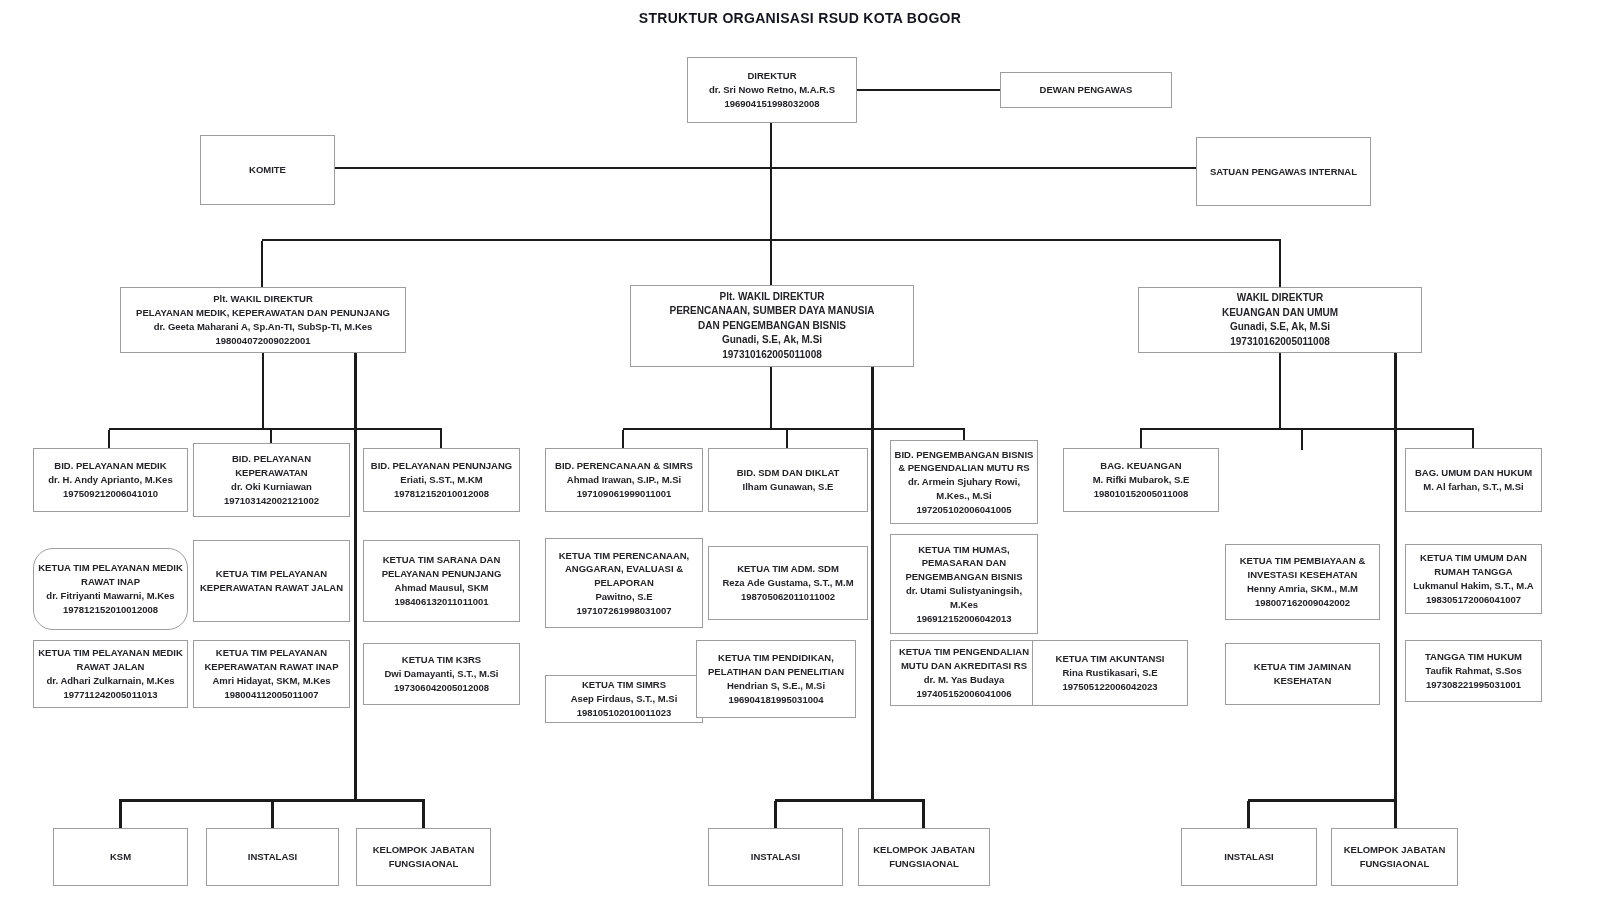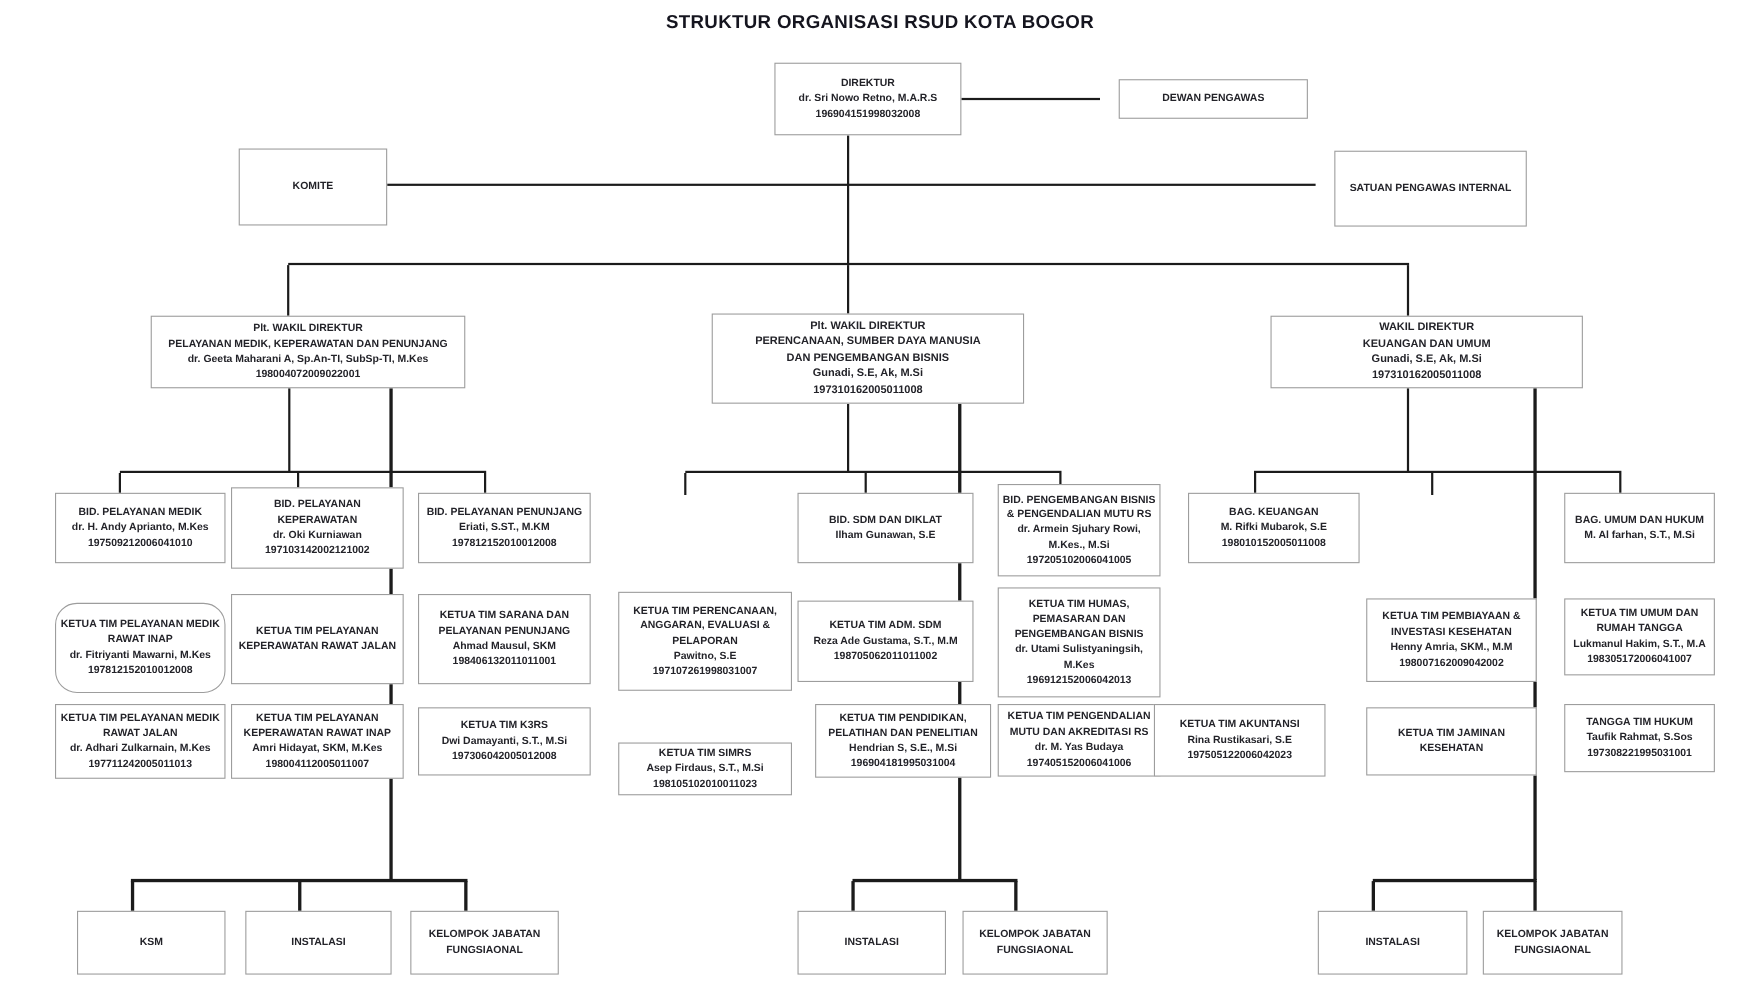--- a/index.html
+++ b/index.html
@@ -2,27 +2,27 @@
 <html><head>
 <meta charset="utf-8">
 <style>
   html,body{margin:0;padding:0;background:#ffffff;}
   #org-canvas{
     position:relative;width:1600px;height:900px;background:#ffffff;overflow:hidden;
     font-family:"Liberation Sans","DejaVu Sans",sans-serif;
   }
   .chart-title{
     position:absolute;top:10px;left:0;width:100%;text-align:center;
-    font-size:17px;font-weight:bold;color:#15151f;letter-spacing:.3px;
+    font-size:14px;font-weight:bold;color:#15151f;letter-spacing:.3px;
   }
   .box{
     position:absolute;background:#ffffff;border:1px solid #9d9d9d;
     display:flex;flex-direction:column;justify-content:center;align-items:center;
     text-align:center;font-weight:bold;font-size:9.5px;line-height:1.45;
-    color:#232329;padding:2px;box-sizing:border-box;z-index:2;margin-left:17px;
+    color:#232329;padding:2px;box-sizing:border-box;z-index:2;
   }
   .bl{width:100%;}
   .cline{position:absolute;background:#1b1b1b;z-index:1;}
 </style>
 </head>
 <body>
 
 <div id="org-canvas">
   <div class="chart-title">STRUKTUR ORGANISASI RSUD KOTA BOGOR</div>
 <div class="box" style="left: 687px; top: 57px; width: 170px; height: 66px;">
@@ -66,20 +66,25 @@
     <div class="box" style="left: 193px; top: 443px; width: 157px; height: 74px;">
       <div class="bl">BID. PELAYANAN KEPERAWATAN</div>
       <div class="bl">dr. Oki Kurniawan</div>
       <div class="bl">197103142002121002</div>
     </div>
     <div class="box" style="left: 363px; top: 448px; width: 157px; height: 64px;">
       <div class="bl">BID. PELAYANAN PENUNJANG</div>
       <div class="bl">Eriati, S.ST., M.KM</div>
       <div class="bl">197812152010012008</div>
     </div>
+    <div class="box" style="left: 545px; top: 448px; width: 158px; height: 64px;">
+      <div class="bl">BID. PERENCANAAN &amp; SIMRS</div>
+      <div class="bl">Ahmad Irawan, S.IP., M.Si</div>
+      <div class="bl">197109061999011001</div>
+    </div>
     <div class="box" style="left: 708px; top: 448px; width: 160px; height: 64px;">
       <div class="bl">BID. SDM DAN DIKLAT</div>
       <div class="bl">Ilham Gunawan, S.E</div>
     </div>
     <div class="box" style="left: 890px; top: 440px; width: 148px; height: 84px;">
       <div class="bl">BID. PENGEMBANGAN BISNIS &amp; PENGENDALIAN MUTU RS</div>
       <div class="bl">dr. Armein Sjuhary Rowi, M.Kes., M.Si</div>
       <div class="bl">197205102006041005</div>
     </div>
     <div class="box" style="left: 1063px; top: 448px; width: 156px; height: 64px;">
@@ -142,21 +147,21 @@
     <div class="box" style="left: 363px; top: 643px; width: 157px; height: 62px;">
       <div class="bl">KETUA TIM K3RS</div>
       <div class="bl">Dwi Damayanti, S.T., M.Si</div>
       <div class="bl">197306042005012008</div>
     </div>
     <div class="box" style="left: 545px; top: 675px; width: 158px; height: 48px;">
       <div class="bl">KETUA TIM SIMRS</div>
       <div class="bl">Asep Firdaus, S.T., M.Si</div>
       <div class="bl">198105102010011023</div>
     </div>
-    <div class="box" style="left: 724px; top: 640px; width: 160px; height: 67px;">
+    <div class="box" style="left: 696px; top: 640px; width: 160px; height: 78px;">
       <div class="bl">KETUA TIM PENDIDIKAN, PELATIHAN DAN PENELITIAN</div>
       <div class="bl">Hendrian S, S.E., M.Si</div>
       <div class="bl">196904181995031004</div>
     </div>
     <div class="box" style="left: 890px; top: 640px; width: 148px; height: 66px;">
       <div class="bl">KETUA TIM PENGENDALIAN MUTU DAN AKREDITASI RS</div>
       <div class="bl">dr. M. Yas Budaya</div>
       <div class="bl">197405152006041006</div>
     </div>
     <div class="box" style="left: 1032px; top: 640px; width: 156px; height: 66px;">

